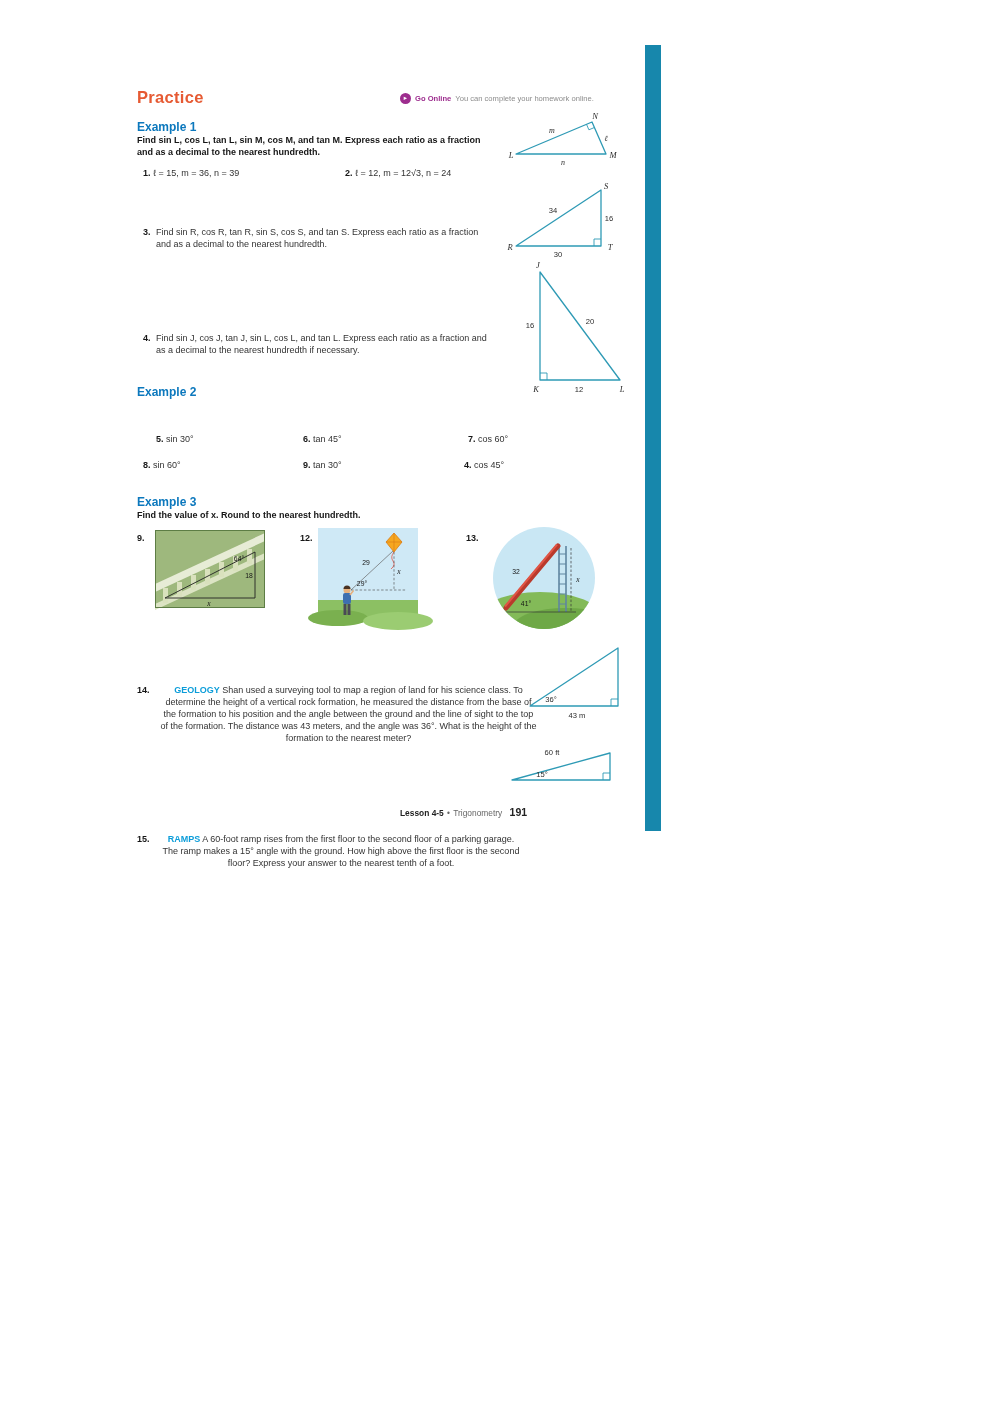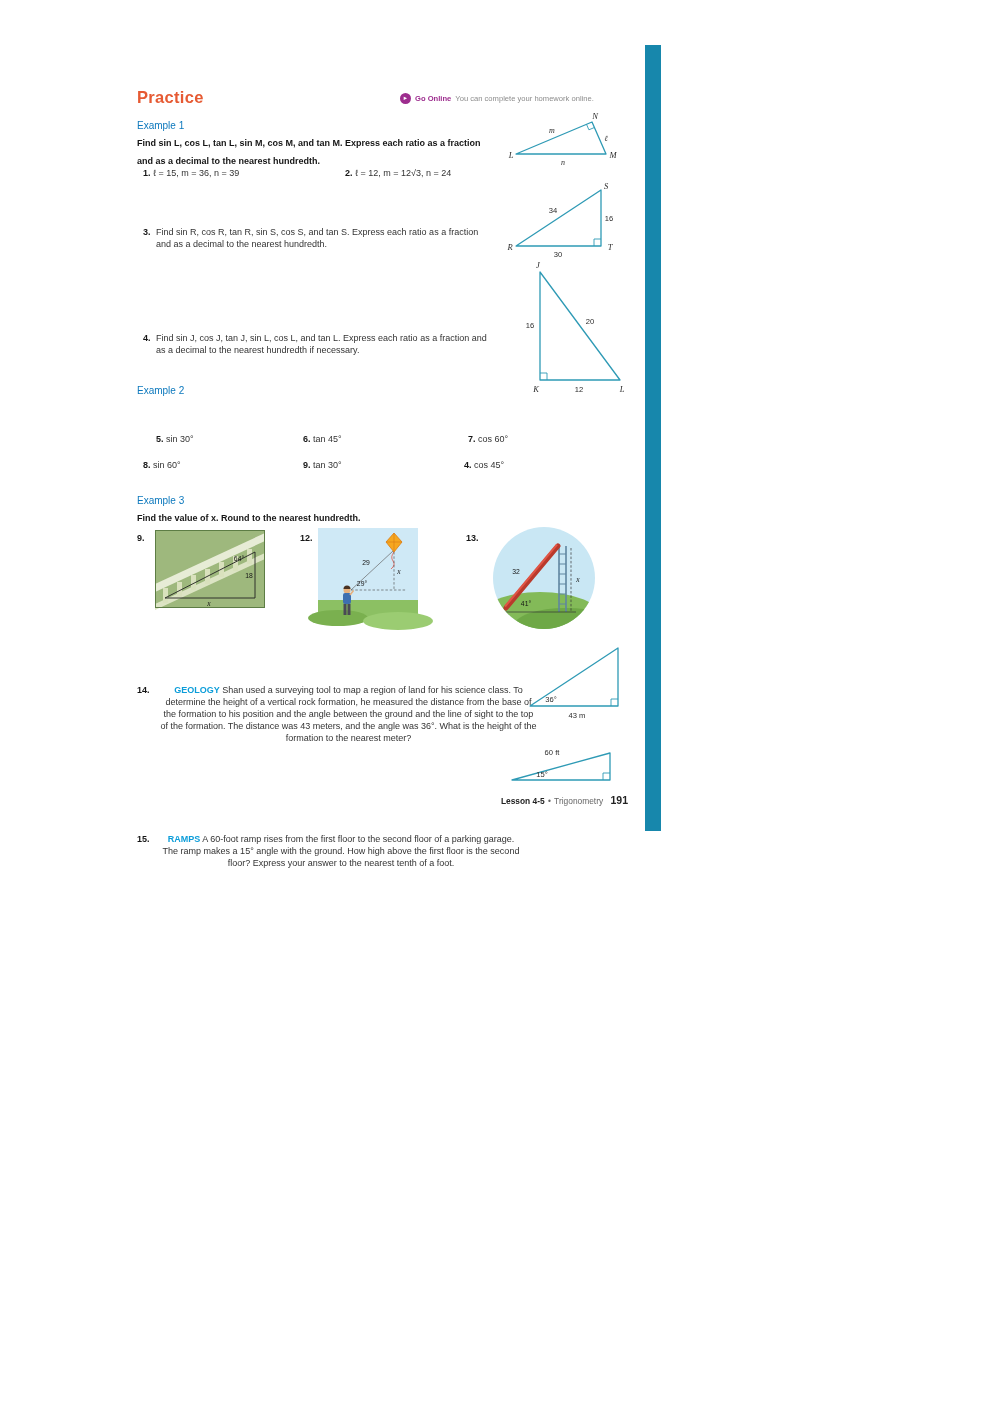--- a/index.html
+++ b/index.html
@@ -6,30 +6,30 @@
   .page{position:relative;width:992px;height:1270px;background:#ffffff;
         font-family:"Liberation Sans",sans-serif;color:#3a3a3a;overflow:hidden;}
   .abs{position:absolute;}
   .teal-bar{position:absolute;left:645px;top:45px;width:16px;height:786px;background:#1787ac;}
   .title{font-size:16.5px;font-weight:700;color:#e65a33;letter-spacing:.3px;}
   .go-online{display:flex;align-items:center;gap:4px;font-size:7.6px;white-space:nowrap;}
   .go-icon{width:11px;height:11px;border-radius:50%;background:#9d2d8e;color:#fff;font-size:6.5px;
            display:flex;align-items:center;justify-content:center;line-height:1;flex:0 0 auto;}
   .go-label{color:#9d2d8e;font-weight:700;}
   .go-text{color:#8c8c8c;}
-  .ex-label{font-size:10px;font-weight:400;color:#0c78bd;}
-  .inst{font-size:9px;font-weight:700;color:#161616;line-height:18px;}
+  .ex-label{font-size:12px;font-weight:700;color:#0c78bd;}
+  .inst{font-size:9px;font-weight:700;color:#161616;line-height:12px;}
   .prob{font-size:9px;line-height:12px;color:#333;}
   .pnum{font-weight:700;color:#161616;}
   .hang{position:relative;}
   .hang .pnum{position:absolute;left:0;top:0;}
   .ind23{margin-left:23px;text-align:center;}
   .ind13{margin-left:13px;}
   .tag{font-weight:700;color:#0c9dd9;}
-  .footer{text-align:right;font-size:8.4px;color:#666;}
+  .footer{font-size:8.4px;color:#666;margin-top:12px;}
   .f-lesson{font-weight:700;color:#222;}
   .f-sep{color:#666;margin:0 1px;}
   .f-page{font-weight:700;color:#222;font-size:10.5px;margin-left:5px;}
   svg{overflow:visible;}
   .tri{fill:none;stroke:#2e9ab5;stroke-width:1.3;stroke-linejoin:round;}
   .ra{fill:none;stroke:#2e9ab5;stroke-width:0.9;}
   .vtx{font-family:"Liberation Serif",serif;font-style:italic;font-size:8.5px;fill:#2b2b2b;text-anchor:middle;}
   .sidelbl{font-family:"Liberation Serif",serif;font-style:italic;font-size:8px;fill:#2b2b2b;text-anchor:middle;}
   .numlbl{font-family:"Liberation Sans",sans-serif;font-size:7.6px;fill:#2b2b2b;text-anchor:middle;}
   .img-label{font-family:"Liberation Sans",sans-serif;font-size:6.8px;fill:#151515;text-anchor:middle;}

